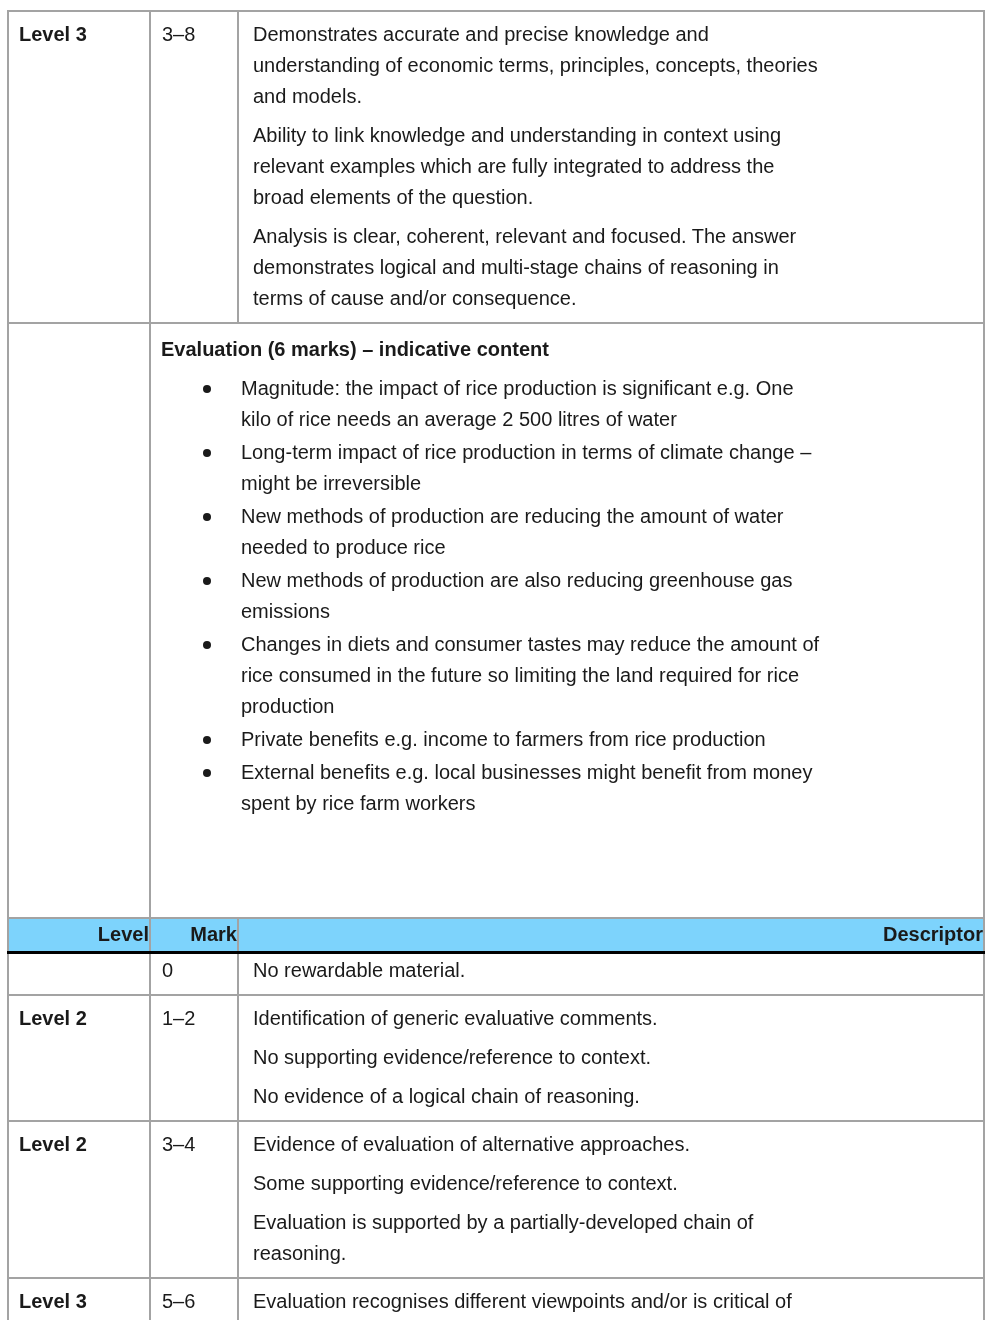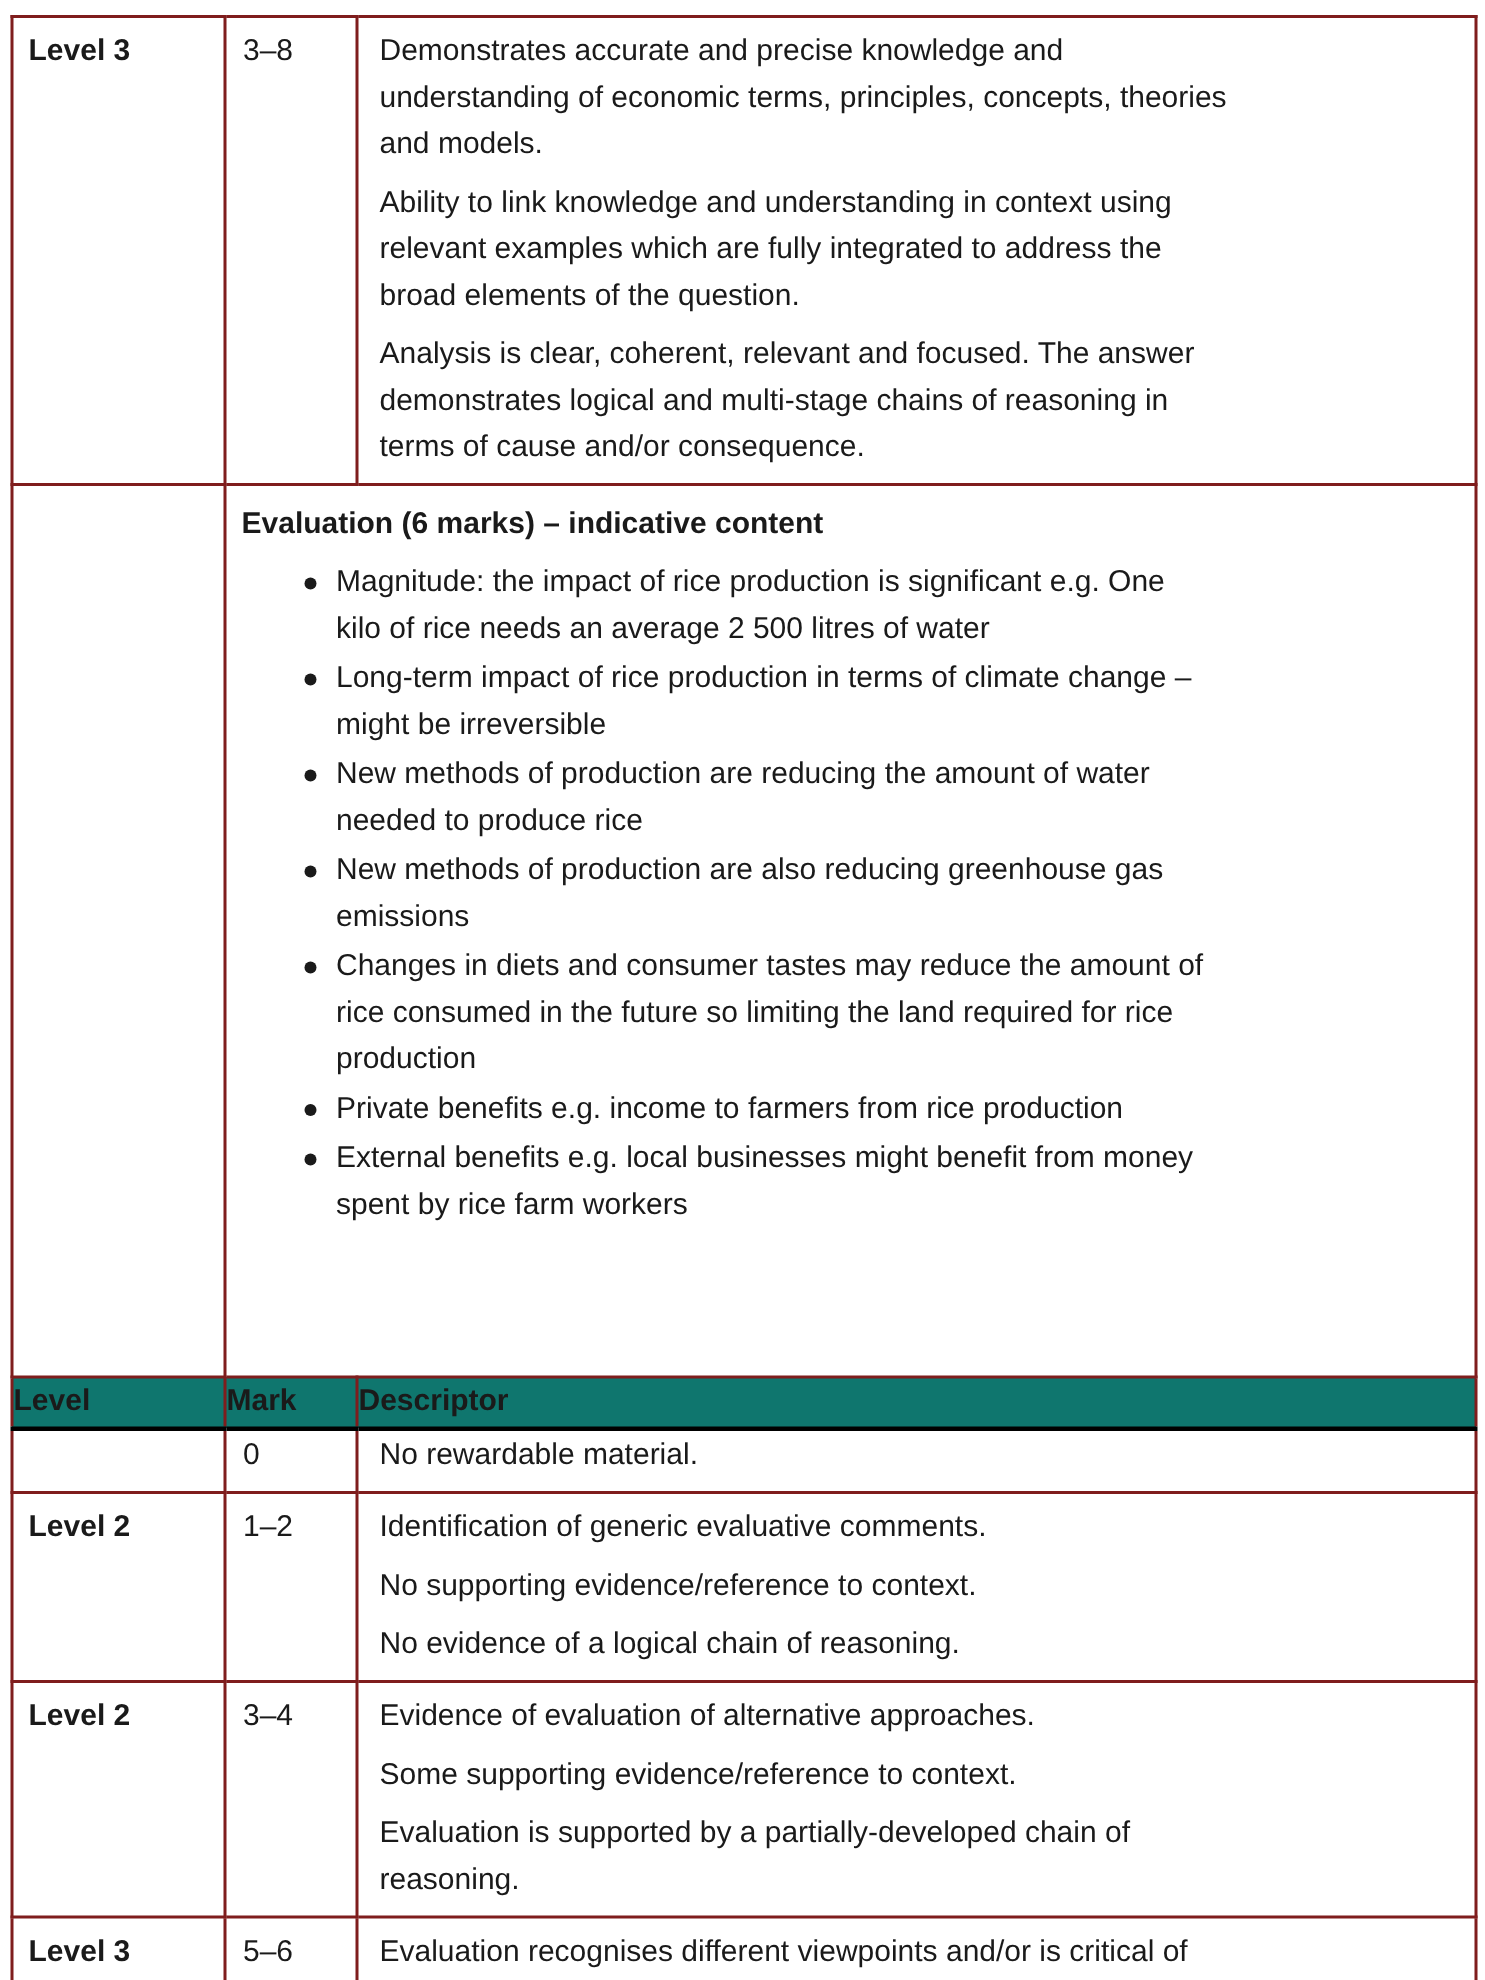--- a/index.html
+++ b/index.html
@@ -22,21 +22,21 @@
     top: 10px;
     width: 976px;
     border-collapse: collapse;
     table-layout: fixed;
   }
   col.c-level { width: 142px; }
   col.c-mark  { width: 88px; }
   col.c-desc  { width: 746px; }
 
   td {
-    border: 2px solid #7f1d1d;
+    border: 2px solid #a3a3a3;
     vertical-align: top;
     padding: 0;
   }
   tr.row-top    { height: 307px; }
   tr.row-eval   { height: 595px; }
   tr.row-header { height: 34px; }
   tr.row-zero   { height: 34px; }
   tr.row-l1     { height: 117px; }
   tr.row-l2     { height: 148px; }
   tr.row-l3     { height: 150px; }
@@ -52,23 +52,23 @@
     padding: 7px 8px 0 14px;
   }
   .desc-cell p, .level-cell p, .mark-cell p {
     margin: 0 0 8px 0;
     white-space: pre-line;
   }
   tr.row-zero td { padding-top: 1px; }
   tr.row-zero .desc-cell p { margin: 0; }
 
   tr.row-header td {
-    background: #0f766e;
+    background: #7dd3fc;
     font-weight: 700;
-    text-align: left;
+    text-align: right;
     vertical-align: middle;
     padding: 0;
     border-bottom: 3px solid #000000;
   }
 
   .eval-cell {
     padding: 10px 10px 0 10px;
   }
   .eval-title {
     font-weight: 700;
@@ -81,21 +81,21 @@
   }
   .bullet-dot {
     flex: 0 0 8px;
     width: 8px;
     height: 8px;
     border-radius: 50%;
     background: #1a1a1a;
     margin: 12px 0 0 42px;
   }
   .bullet-text {
-    margin-left: 13px;
+    margin-left: 30px;
     white-space: pre-line;
   }
 </style>
 </head>
 <body>
 
 <table class="scheme">
   <colgroup>
     <col class="c-level">
     <col class="c-mark">

